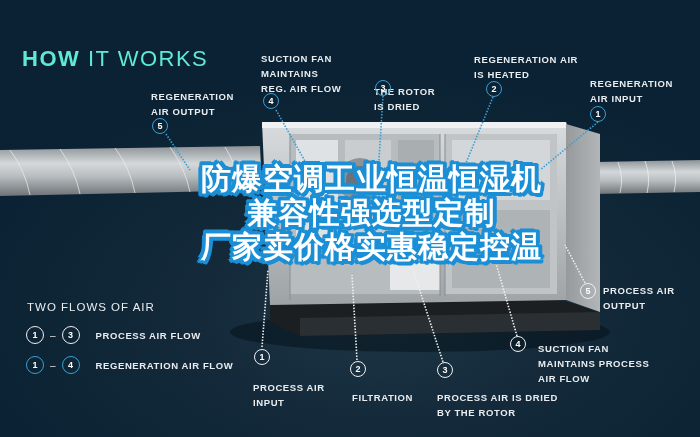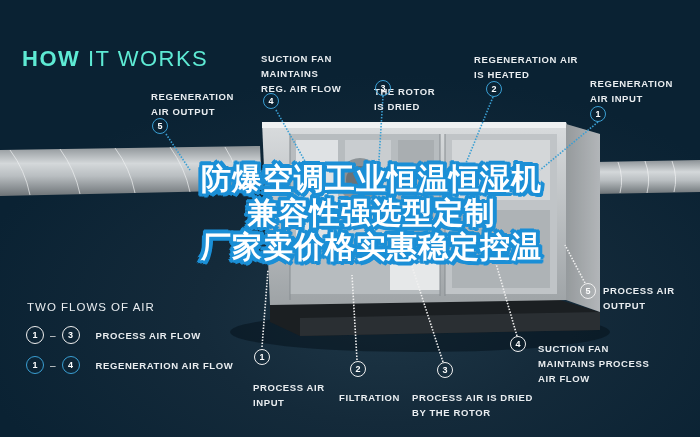--- a/index.html
+++ b/index.html
@@ -158,24 +158,24 @@
 
   <div class="label" style="left:590px;top:76px;">REGENERATION
 AIR INPUT</div>
   <div class="badge" style="left:590px;top:106px;">1</div>
 
   <div class="badge white" style="left:254px;top:349px;">1</div>
   <div class="label" style="left:253px;top:380px;">PROCESS AIR
 INPUT</div>
 
   <div class="badge white" style="left:350px;top:361px;">2</div>
-  <div class="label" style="left:339px;top:390px;">FILTRATION</div>
+  <div class="label" style="left:352px;top:390px;">FILTRATION</div>
 
   <div class="badge white" style="left:437px;top:362px;">3</div>
-  <div class="label" style="left:412px;top:390px;">PROCESS AIR IS DRIED
+  <div class="label" style="left:437px;top:390px;">PROCESS AIR IS DRIED
 BY THE ROTOR</div>
 
   <div class="badge white" style="left:510px;top:336px;">4</div>
   <div class="label" style="left:538px;top:341px;">SUCTION FAN
 MAINTAINS PROCESS
 AIR FLOW</div>
 
   <div class="badge white" style="left:580px;top:283px;">5</div>
   <div class="label" style="left:603px;top:283px;">PROCESS AIR
 OUTPUT</div>

